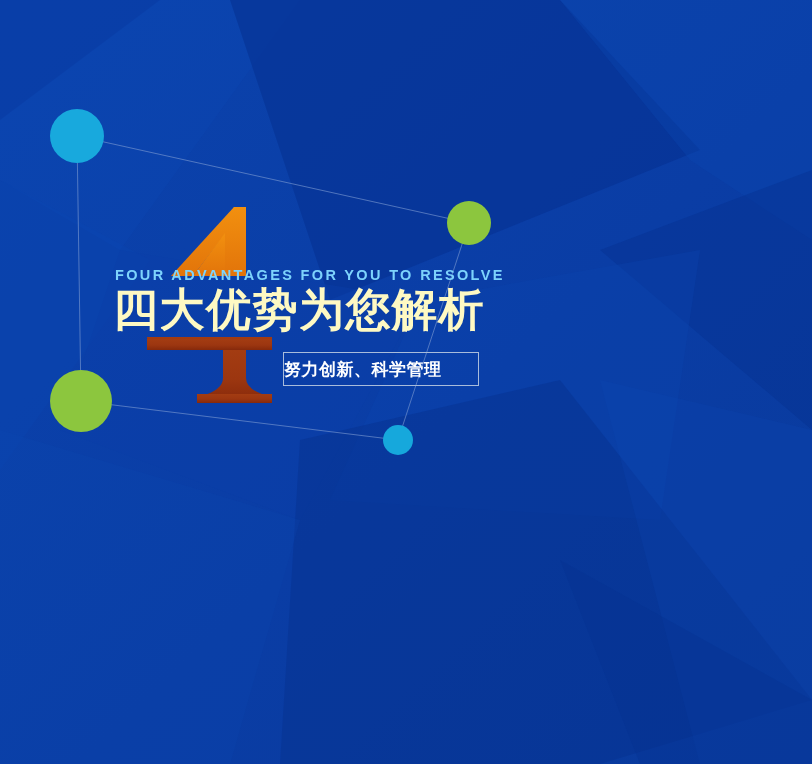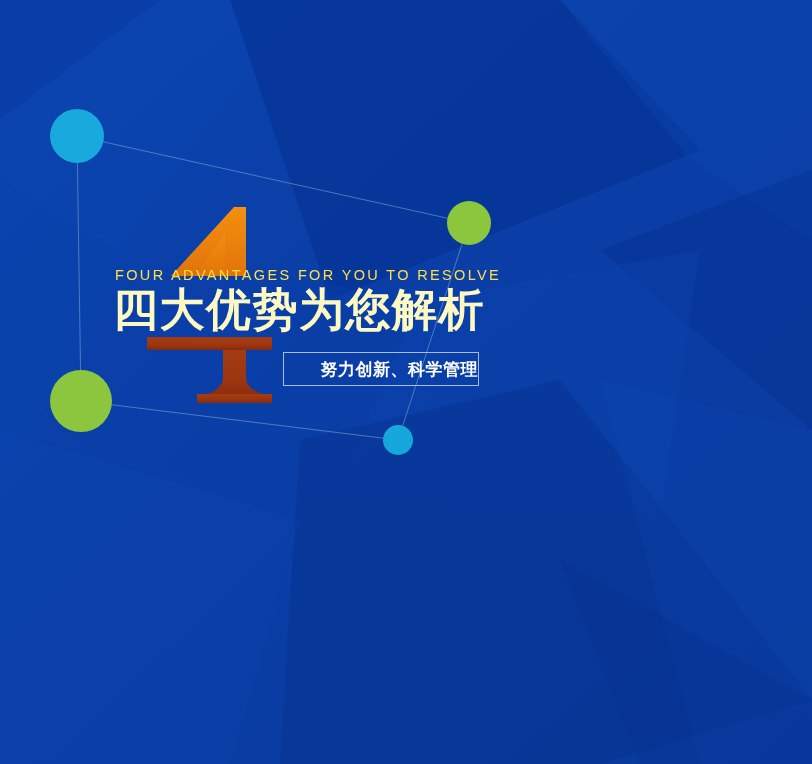--- a/index.html
+++ b/index.html
@@ -52,23 +52,23 @@
     background: #16a8dc;
   }
   #text-block {
     position: absolute;
     left: 113px;
     top: 268px;
     z-index: 5;
   }
   #eyebrow {
     font-size: 14.5px;
-    font-weight: 400;
+    font-weight: 700;
     letter-spacing: 2.35px;
-    color: #fde047;
+    color: #7dd3fc;
     line-height: 1;
     white-space: nowrap;
     margin: 0 0 4px 2px;
   }
   #headline {
     font-size: 45px;
     font-weight: 700;
     color: #fef9c3;
     letter-spacing: 1.5px;
     line-height: 1.04;
@@ -78,21 +78,21 @@
   #tagline-box {
     position: absolute;
     left: 283px;
     top: 352px;
     width: 196px;
     height: 34px;
     box-sizing: border-box;
     border: 1px solid #a9bcdb;
     display: flex;
     align-items: center;
-    justify-content: flex-end;
+    justify-content: flex-start;
     z-index: 6;
   }
   #tagline-text {
     font-size: 17px;
     font-weight: 700;
     color: #ffffff;
     letter-spacing: 0.5px;
     white-space: nowrap;
   }
 </style>

